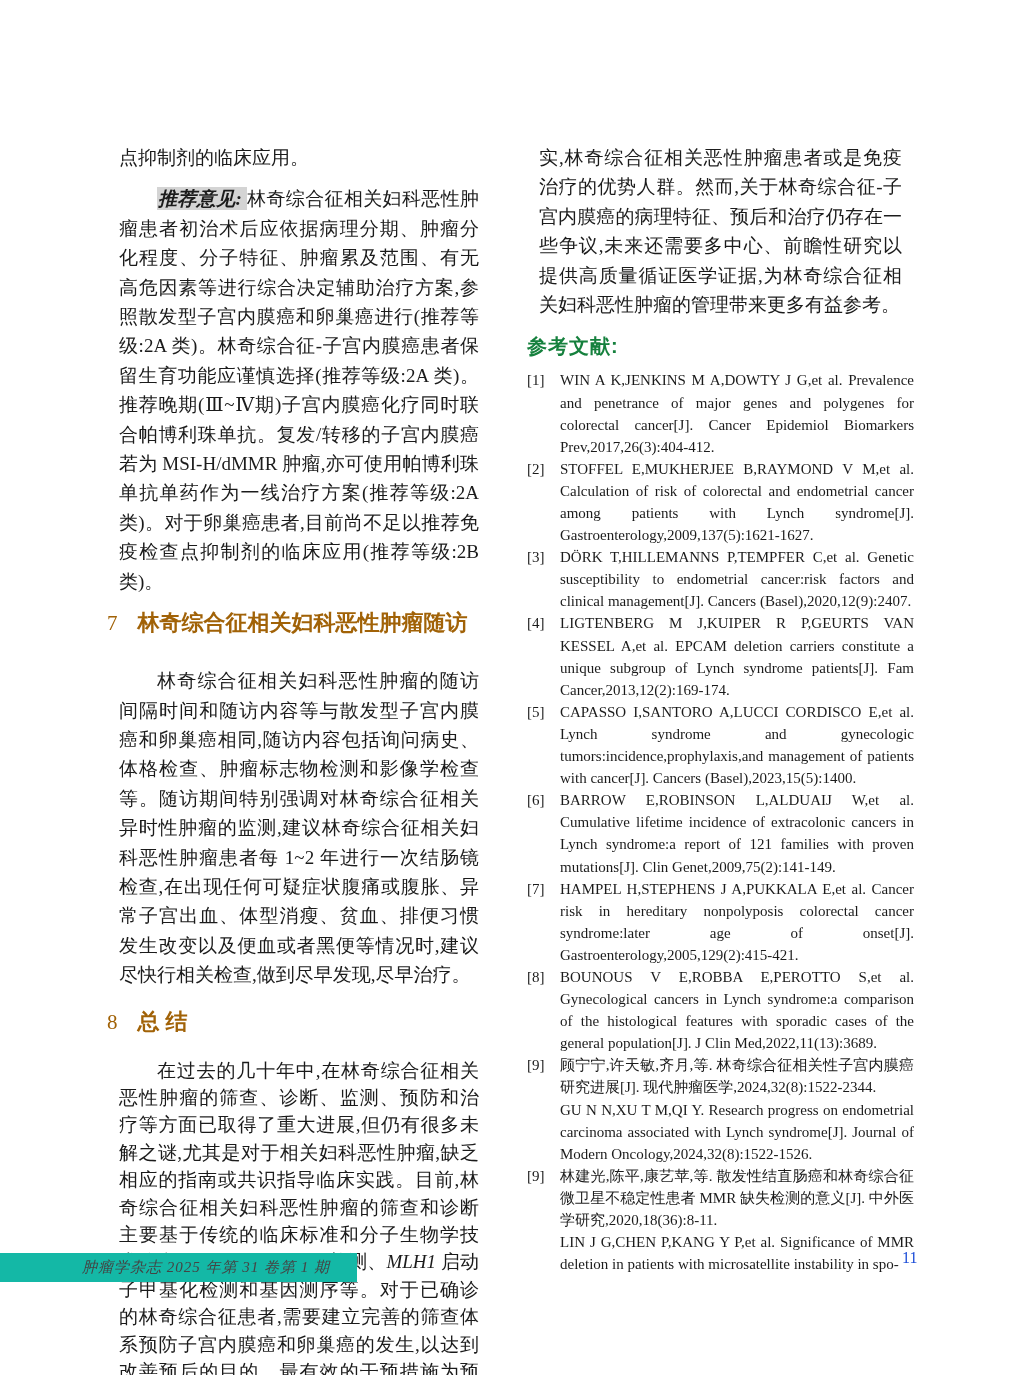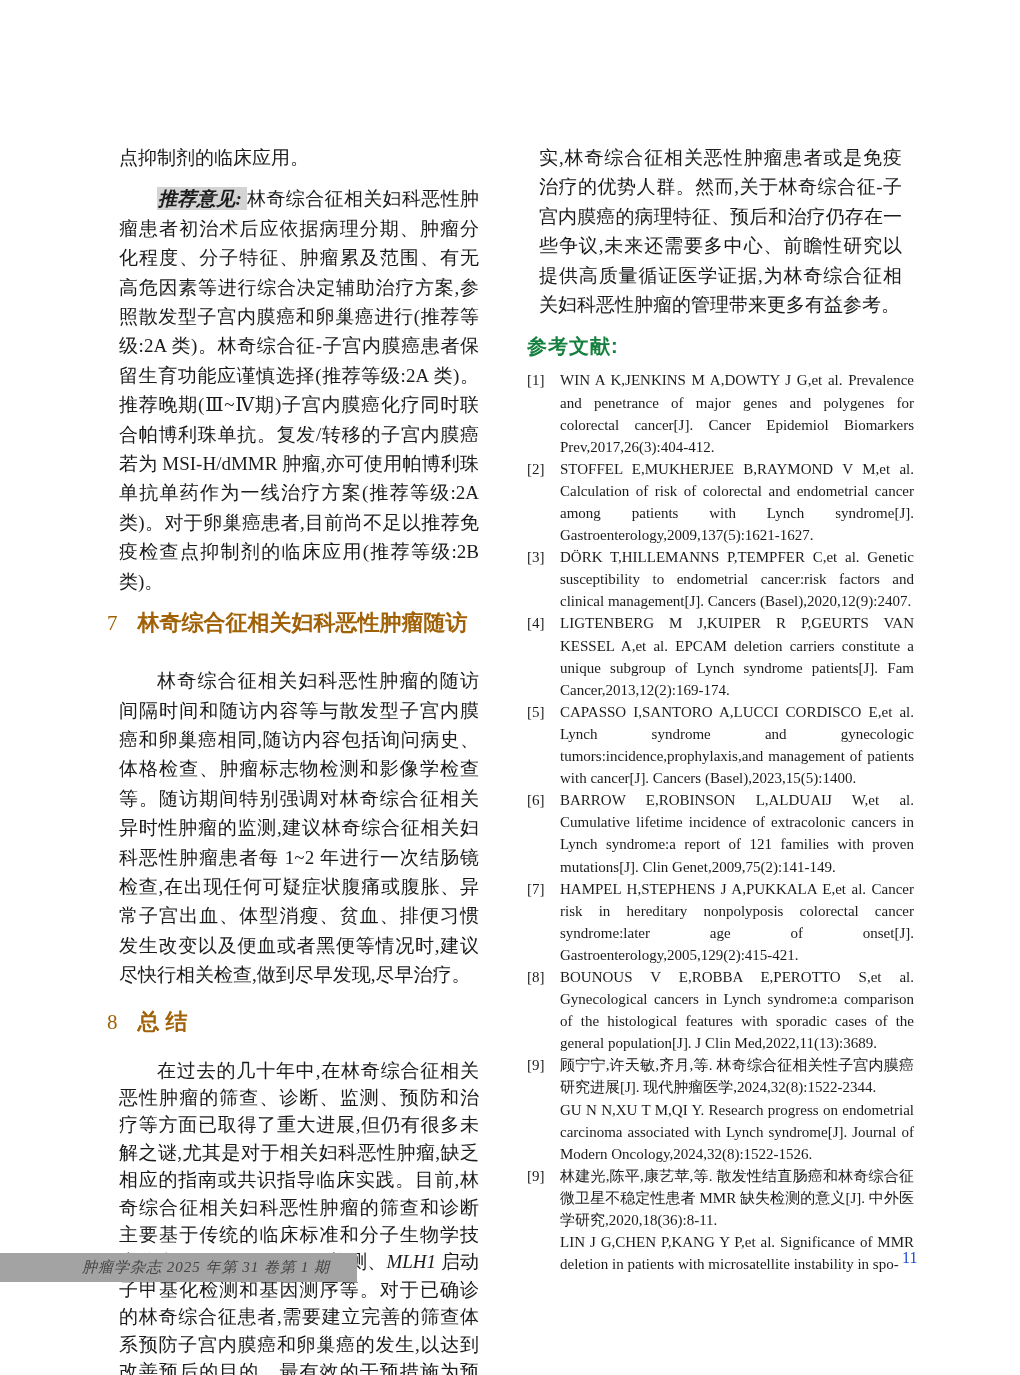--- a/index.html
+++ b/index.html
@@ -17,21 +17,21 @@
                font-weight:bold;font-size:22px;line-height:30px;color:#a16207;}
   .sec-heading.h8{margin-bottom:20px;margin-top:17px;}
   .sec-num{display:inline-block;margin-right:20px;font-family:"Liberation Serif",serif;font-weight:normal;font-size:21px;}
   .gene{font-style:italic;}
   .ref-heading{margin:14px 0 10px 0;font-family:"Liberation Sans","DejaVu Sans",sans-serif;
                font-weight:bold;font-size:20px;line-height:26px;color:#15803d;letter-spacing:1px;}
   .refs{font-size:15px;line-height:22.1px;}
   .ref{display:flex;}
   .ref-num{flex:0 0 33px;}
   .ref-text{flex:1;text-align:justify;}
-  .footer-band{position:absolute;left:0;top:1253px;width:357px;height:29px;background:#a3a3a3;
+  .footer-band{position:absolute;left:0;top:1253px;width:357px;height:29px;background:#14b8a6;
                display:flex;align-items:center;justify-content:center;padding-left:55px;box-sizing:border-box;}
   .footer-text{font-style:italic;font-size:15px;color:#444;letter-spacing:1px;}
   .page-number{position:absolute;left:902px;top:1249px;font-size:16px;color:#1d4ed8;}
 </style>
 </head>
 <body>
 
 <div class="page">
 
   <div class="col col-left">

